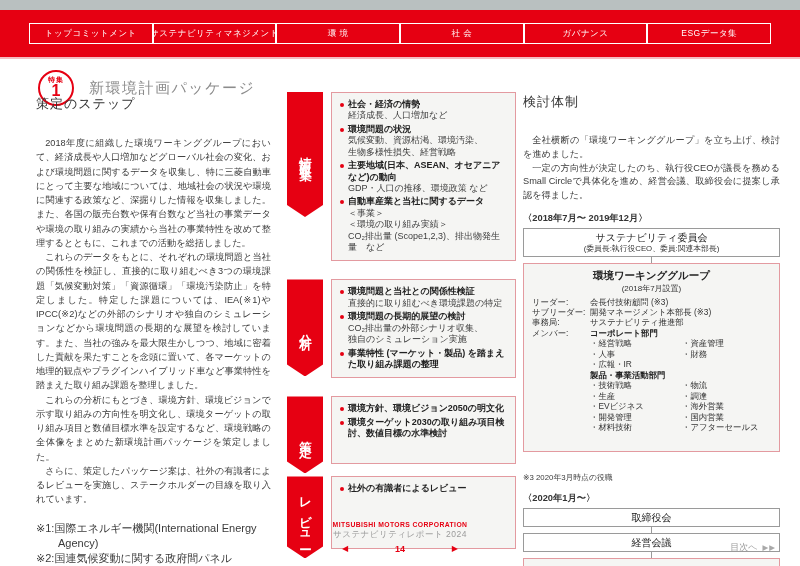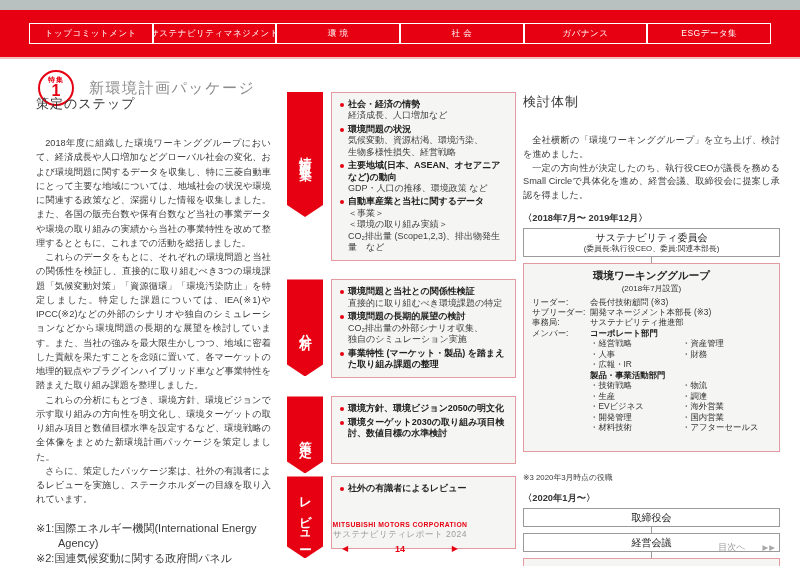--- a/index.html
+++ b/index.html
@@ -71,21 +71,21 @@
   .sc-lbl{width:50px;flex-shrink:0;line-height:1.3;}
   .sc-grid{display:grid;grid-template-columns:106px auto;line-height:1.3;flex:1;}
 
   
   .footer-center{position:absolute;left:0;right:0;bottom:12px;text-align:center;}
   .f-company{font-size:6.8px;font-weight:bold;color:var(--accent-red);letter-spacing:0.4px;}
   .f-report{font-size:8.5px;color:var(--footer-gray);margin-top:1px;letter-spacing:0.5px;}
   .pager{width:116px;margin:3px auto 0;display:flex;justify-content:space-between;align-items:center;}
   .pg-arrow{color:var(--accent-red);font-size:8px;cursor:pointer;line-height:1;}
   .pg-num{color:var(--accent-red);font-size:9px;font-weight:bold;}
-  .toc-link{position:absolute;right:24px;bottom:12px;color:var(--footer-gray);font-size:9px;cursor:pointer;display:flex;align-items:center;gap:17px;}
+  .toc-link{position:absolute;right:24px;bottom:12px;color:var(--footer-gray);font-size:9px;cursor:pointer;display:flex;align-items:center;gap:5px;}
   .toc-icon{font-size:7.5px;letter-spacing:1px;color:#a9a9a9;}
 </style>
 </head>
 <body>
 
 <div class="page">
 
   <div class="top-strip"></div>
 
   <nav class="nav" id="top-nav">

